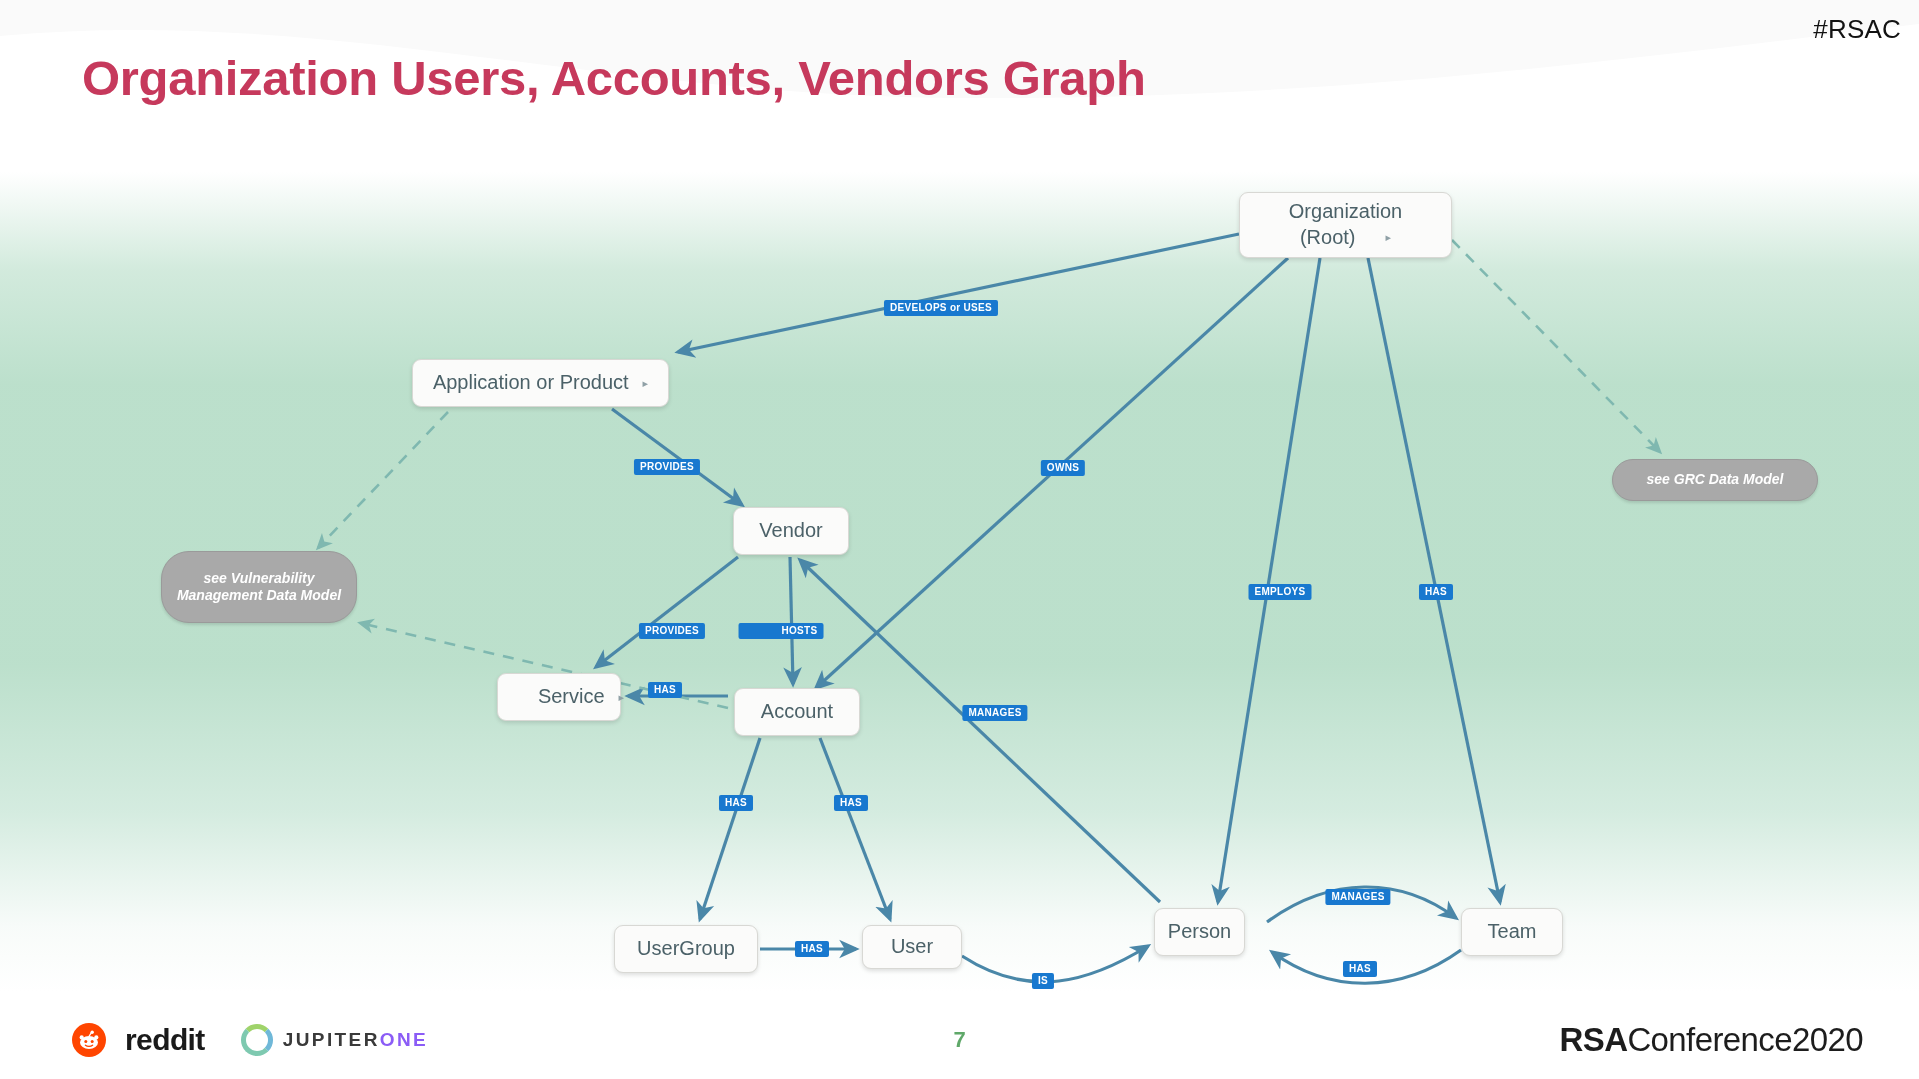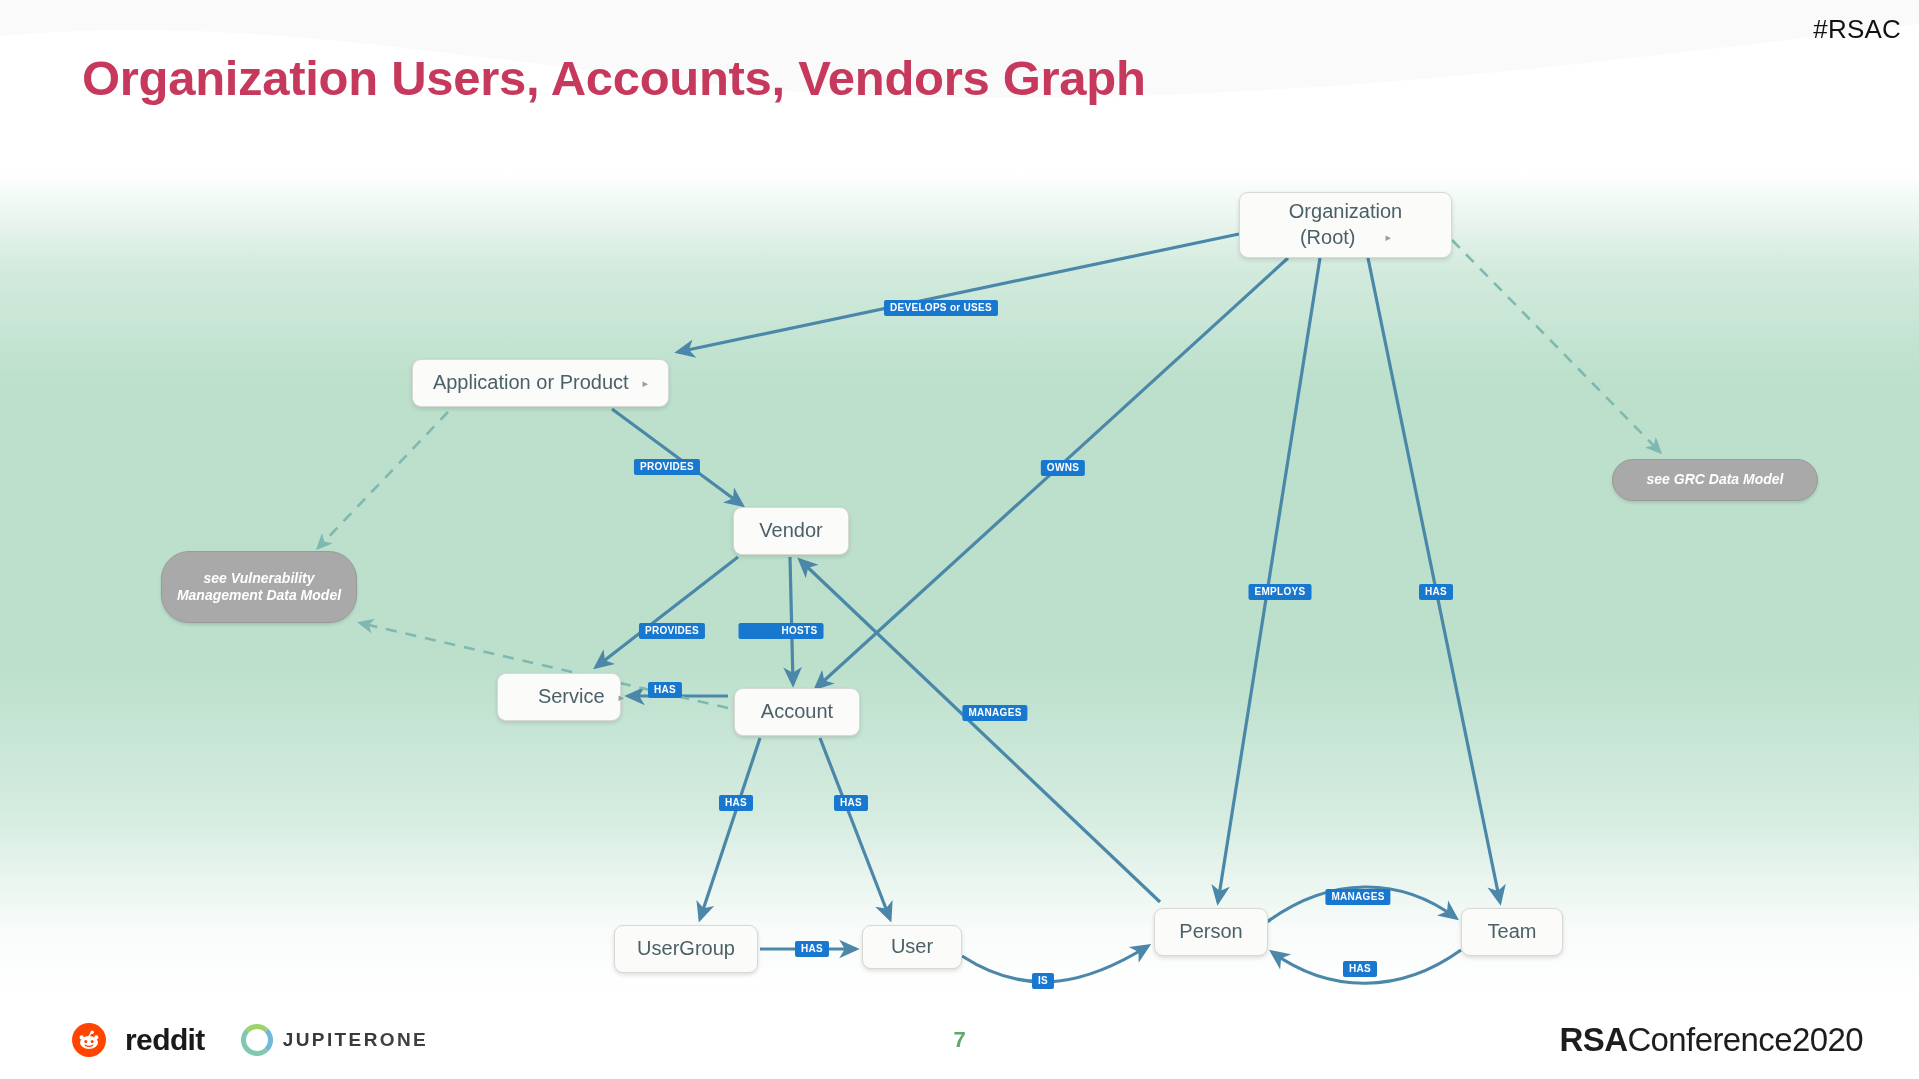--- a/index.html
+++ b/index.html
@@ -155,21 +155,21 @@
     width: 32px; height: 32px; border-radius: 50%;
     border: 5px solid #7ec9b0;
     border-top-color: #9fd36a;
     border-right-color: #6fb8d8;
     box-sizing: border-box;
     background: #ffffff;
   }
   .j1-word {
     font-size: 19px; font-weight: bold; color: #3a3a3a; letter-spacing: 2.4px;
   }
-  .j1-word .dim { color: #404040; font-weight: bold; }
+  .j1-word .dim { color: #8b5cf6; font-weight: bold; }
 
   .page-number {
     position: absolute;
     left: 50%;
     bottom: 26px;
     transform: translateX(-50%);
     font-size: 22px;
     font-weight: bold;
     color: #5fa869;
   }
@@ -279,21 +279,21 @@
   </div>
 
   <div class="node" style="left:614px; top:925px; width:144px; height:48px;">
     <span>UserGroup</span>
   </div>
 
   <div class="node" style="left:862px; top:925px; width:100px; height:44px;">
     <span>User</span>
   </div>
 
-  <div class="node" style="left:1154px; top:908px; width:114px; height:48px;">
+  <div class="node" style="left:1154px; top:908px; width:91px; height:48px;">
     <span>Person</span>
   </div>
 
   <div class="node" style="left:1461px; top:908px; width:102px; height:48px;">
     <span>Team</span>
   </div>
 
   <div class="ref-node" style="left:161px; top:551px; width:196px; height:72px;">
     <span>see Vulnerability Management Data Model</span>
   </div>

